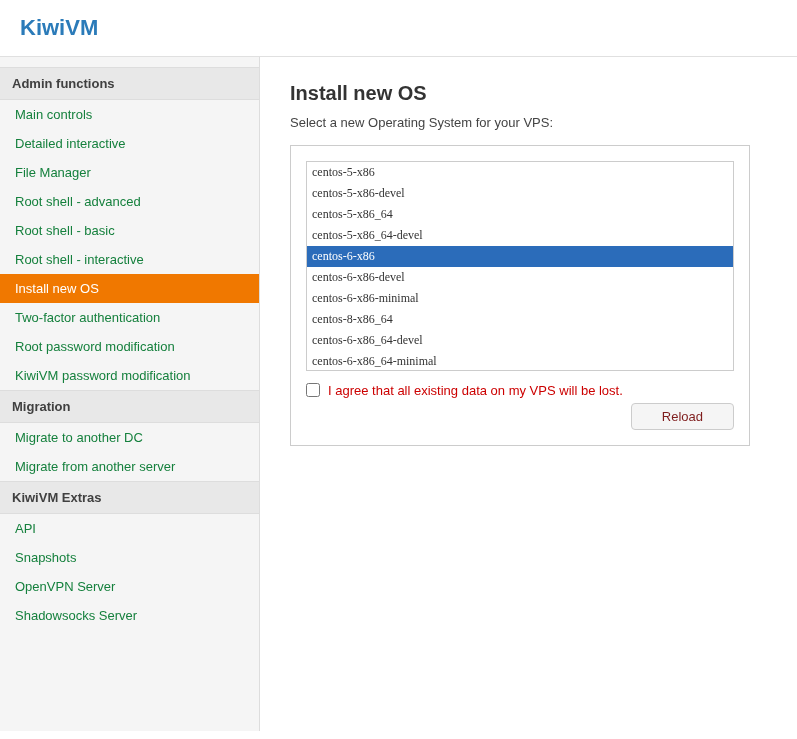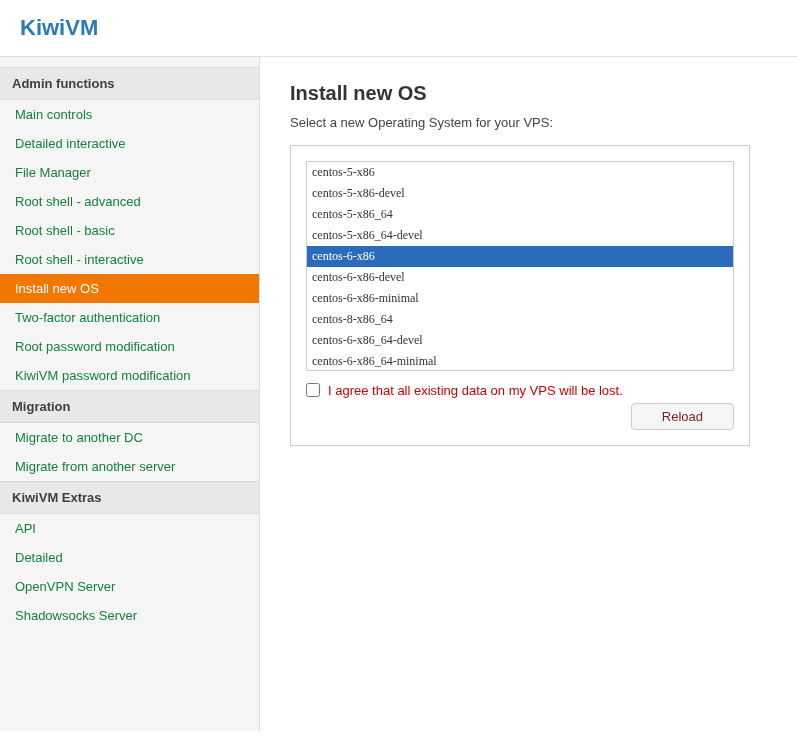--- a/index.html
+++ b/index.html
@@ -145,21 +145,21 @@
       <a class="sidebar-item">Root shell - interactive</a>
       <a class="sidebar-item active">Install new OS</a>
       <a class="sidebar-item">Two-factor authentication</a>
       <a class="sidebar-item">Root password modification</a>
       <a class="sidebar-item">KiwiVM password modification</a>
       <div class="sidebar-section-header">Migration</div>
       <a class="sidebar-item">Migrate to another DC</a>
       <a class="sidebar-item">Migrate from another server</a>
       <div class="sidebar-section-header">KiwiVM Extras</div>
       <a class="sidebar-item">API</a>
-      <a class="sidebar-item">Detailed</a>
+      <a class="sidebar-item">Snapshots</a>
       <a class="sidebar-item">OpenVPN Server</a>
       <a class="sidebar-item">Shadowsocks Server</a>
     </div>
 
   <div class="main-content">
     <div class="page-title">Install new OS</div>
     <div class="page-subtitle">Select a new Operating System for your VPS:</div>
 
     <div class="form-area">
       <div class="os-list-scroll">

